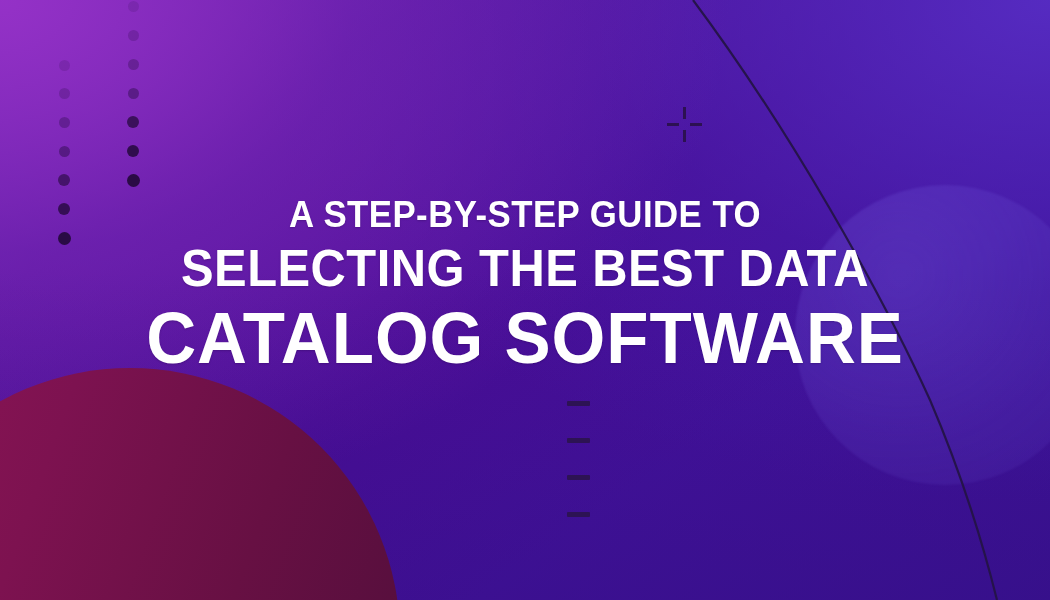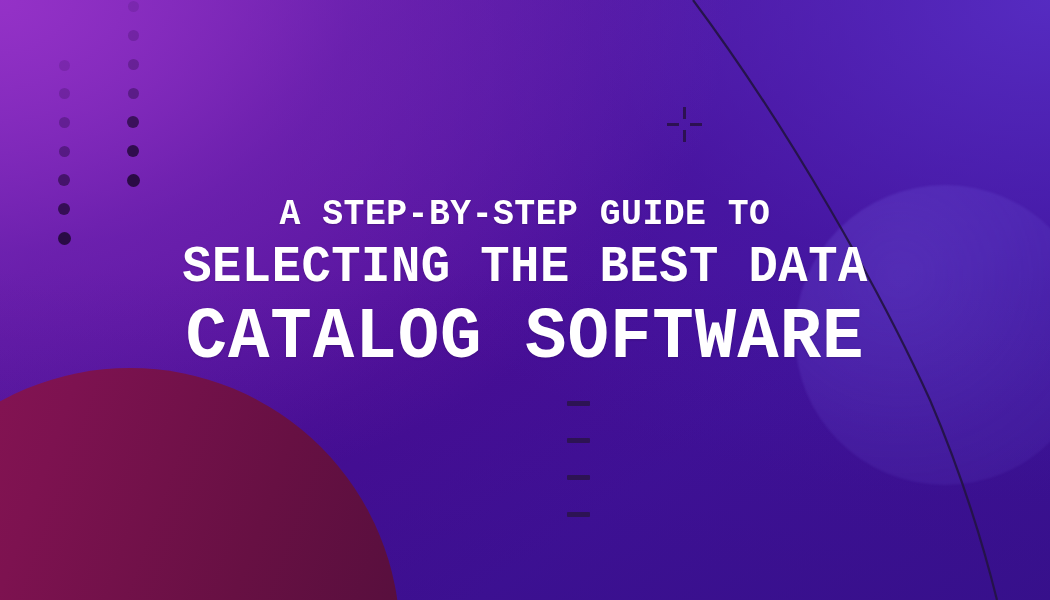--- a/index.html
+++ b/index.html
@@ -102,21 +102,20 @@
     position: absolute;
     left: 0;
     top: 196px;
     width: 1050px;
     text-align: center;
     color: #ffffff;
     font-weight: bold;
     line-height: 1;
     letter-spacing: 0.3px;
     text-shadow: 0 1px 2px rgba(30, 5, 60, 0.25);
-    font-family: Liberation Mono, monospace;
   }
   .line-1 {
     font-size: 37px;
     letter-spacing: 0.5px;
     margin-bottom: 9px;
     transform: scaleX(0.94);
   }
   .line-2 {
     font-size: 52px;
     letter-spacing: 0.5px;

